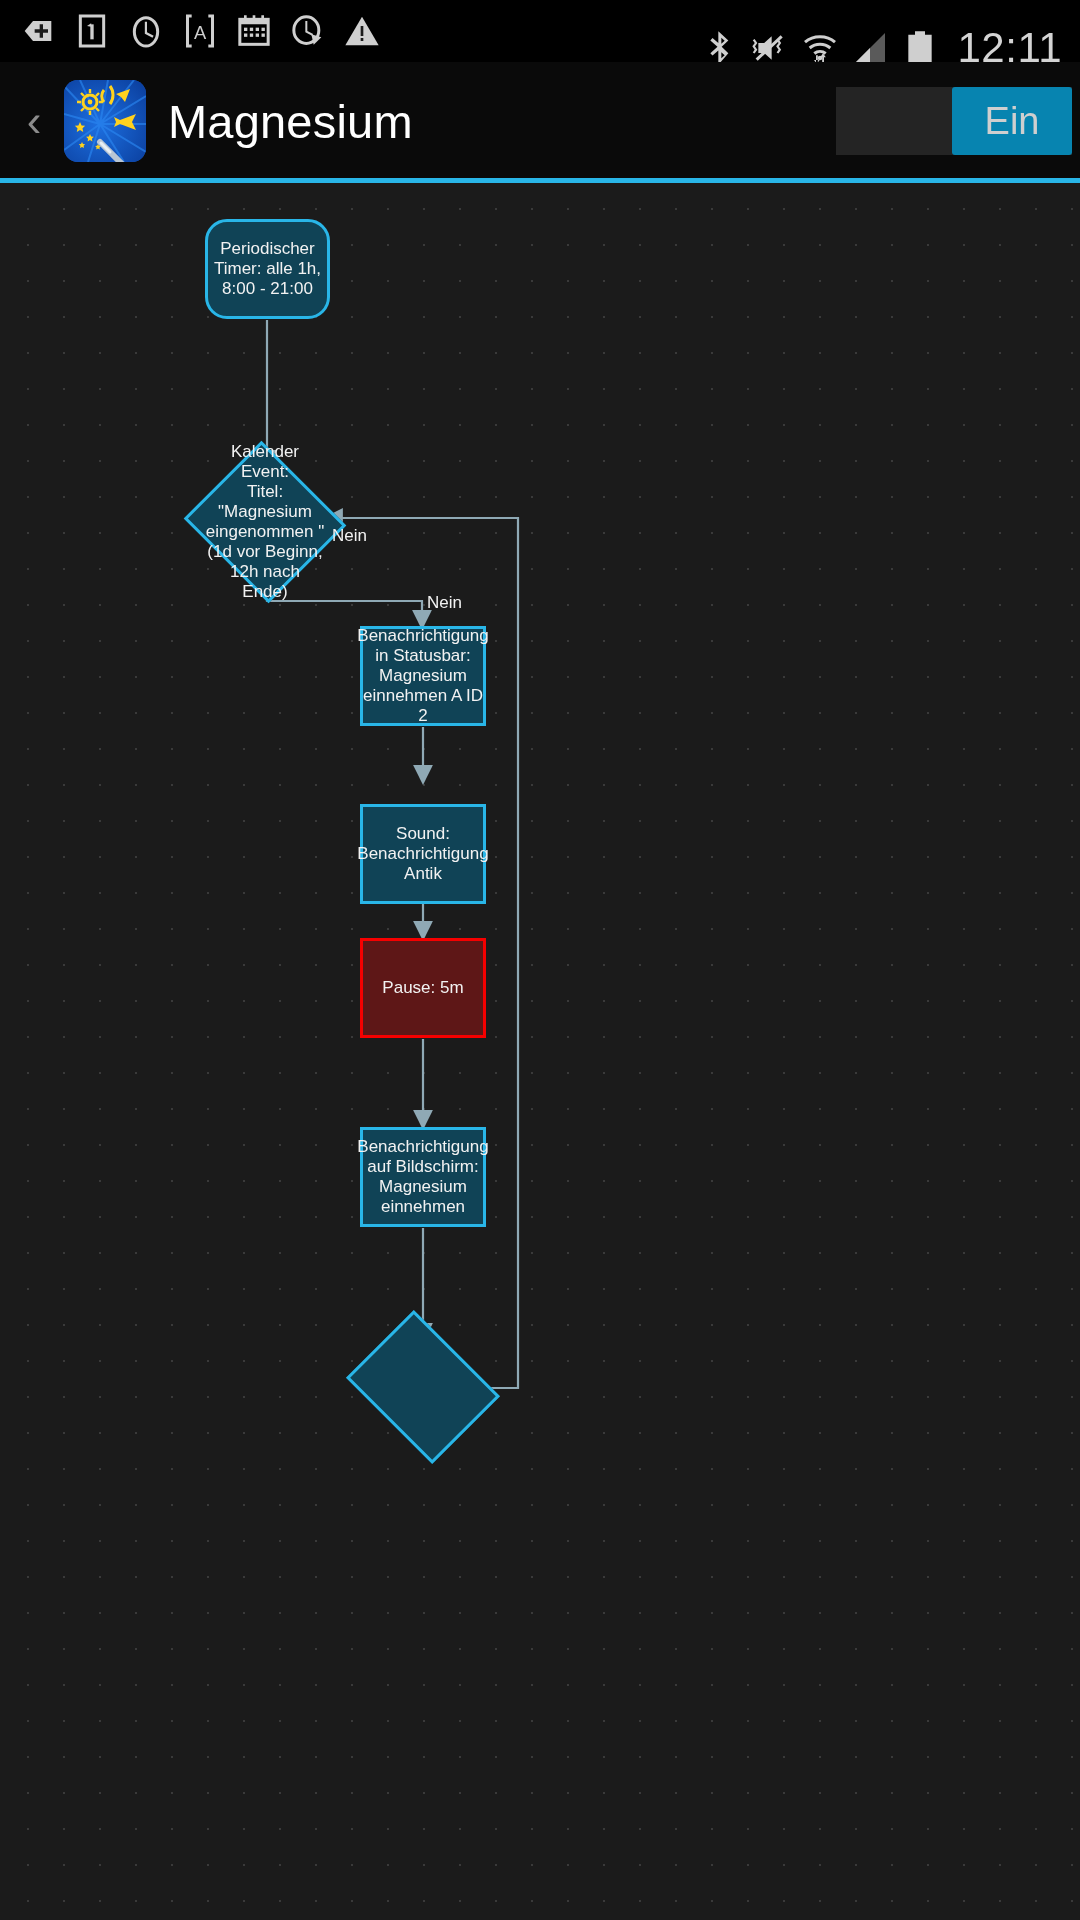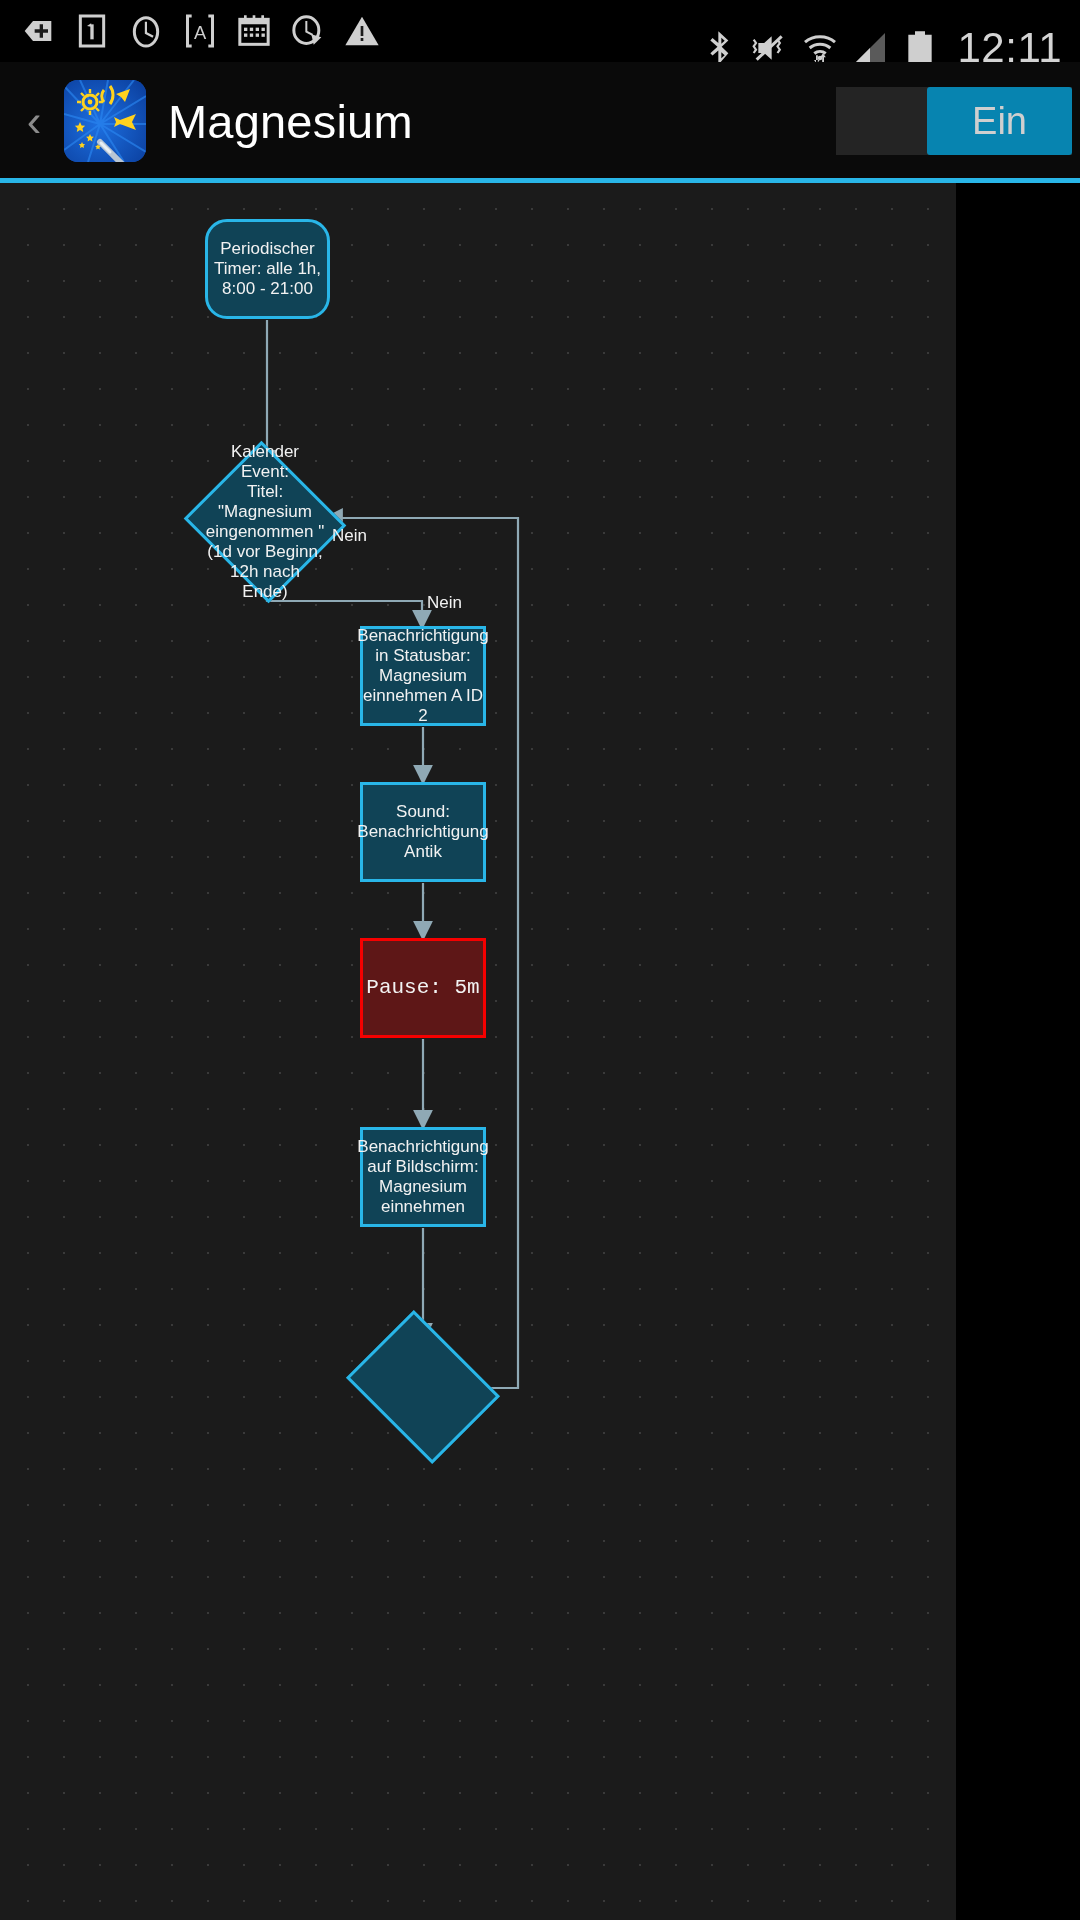--- a/index.html
+++ b/index.html
@@ -41,33 +41,33 @@
   .app-title {
     color: #fff; font-size: 47px; margin-left: 22px; font-weight: normal;
     line-height: 1; letter-spacing: 0.2px;
   }
   .toggle {
     margin-left: auto; margin-right: 8px;
     width: 236px; height: 68px; background: #242424;
     position: relative; display: flex; align-items: center;
   }
   .toggle-thumb {
-    position: absolute; right: 0; top: 0; width: 145px; height: 68px;
+    position: absolute; right: 0; top: 0; width: 120px; height: 68px;
     background: #0784b0; border-radius: 3px;
     display: flex; align-items: center; justify-content: center;
   }
   .toggle-thumb span { color: #cfcfcf; font-size: 38px; line-height: 1; }
   .accent-rule {
     position: absolute; left: 0; top: 178px; width: 1080px; height: 5px;
     background: #29b6e8;
   }
 
   
   .canvas {
-    position: absolute; left: 0; top: 183px; width: 956px; height: 1737px;
+    position: absolute; left: 0; top: 183px; width: 1080px; height: 1737px;
     background-color: #1b1b1b;
     background-image: radial-gradient(#3a3a3a 1.3px, transparent 1.4px);
     background-size: 36px 36px;
     background-position: 10px 8px;
     overflow: hidden;
   }
   .canvas svg { position: absolute; left: 0; top: 0; }
 
   .node {
     position: absolute; display: flex; align-items: center; justify-content: center;
@@ -237,27 +237,27 @@
 12h nach Ende)</span>
     </div>
 
     <div class="node node-rect" style="left:360px; top:443px; width:126px; height:100px; font-size:17px;">
       <span class="nlabel">Benachrichtigung
 in Statusbar:
 Magnesium
 einnehmen A ID 2</span>
     </div>
 
-    <div class="node node-rect" style="left:360px; top:599px; width:126px; height:100px; font-size:17px;">
+    <div class="node node-rect" style="left:360px; top:621px; width:126px; height:100px; font-size:17px;">
       <span class="nlabel">Sound:
 Benachrichtigung
 Antik</span>
     </div>
 
-    <div class="node node-red" style="left:360px; top:755px; width:126px; height:100px; font-size:21px;font-family:Liberation Mono, monospace;">
+    <div class="node node-red" style="left:360px; top:755px; width:126px; height:100px; font-size:17px;">
       <span class="nlabel">Pause: 5m</span>
     </div>
 
     <div class="node node-rect" style="left:360px; top:944px; width:126px; height:100px; font-size:17px;">
       <span class="nlabel">Benachrichtigung
 auf Bildschirm:
 Magnesium
 einnehmen</span>
     </div>
 

